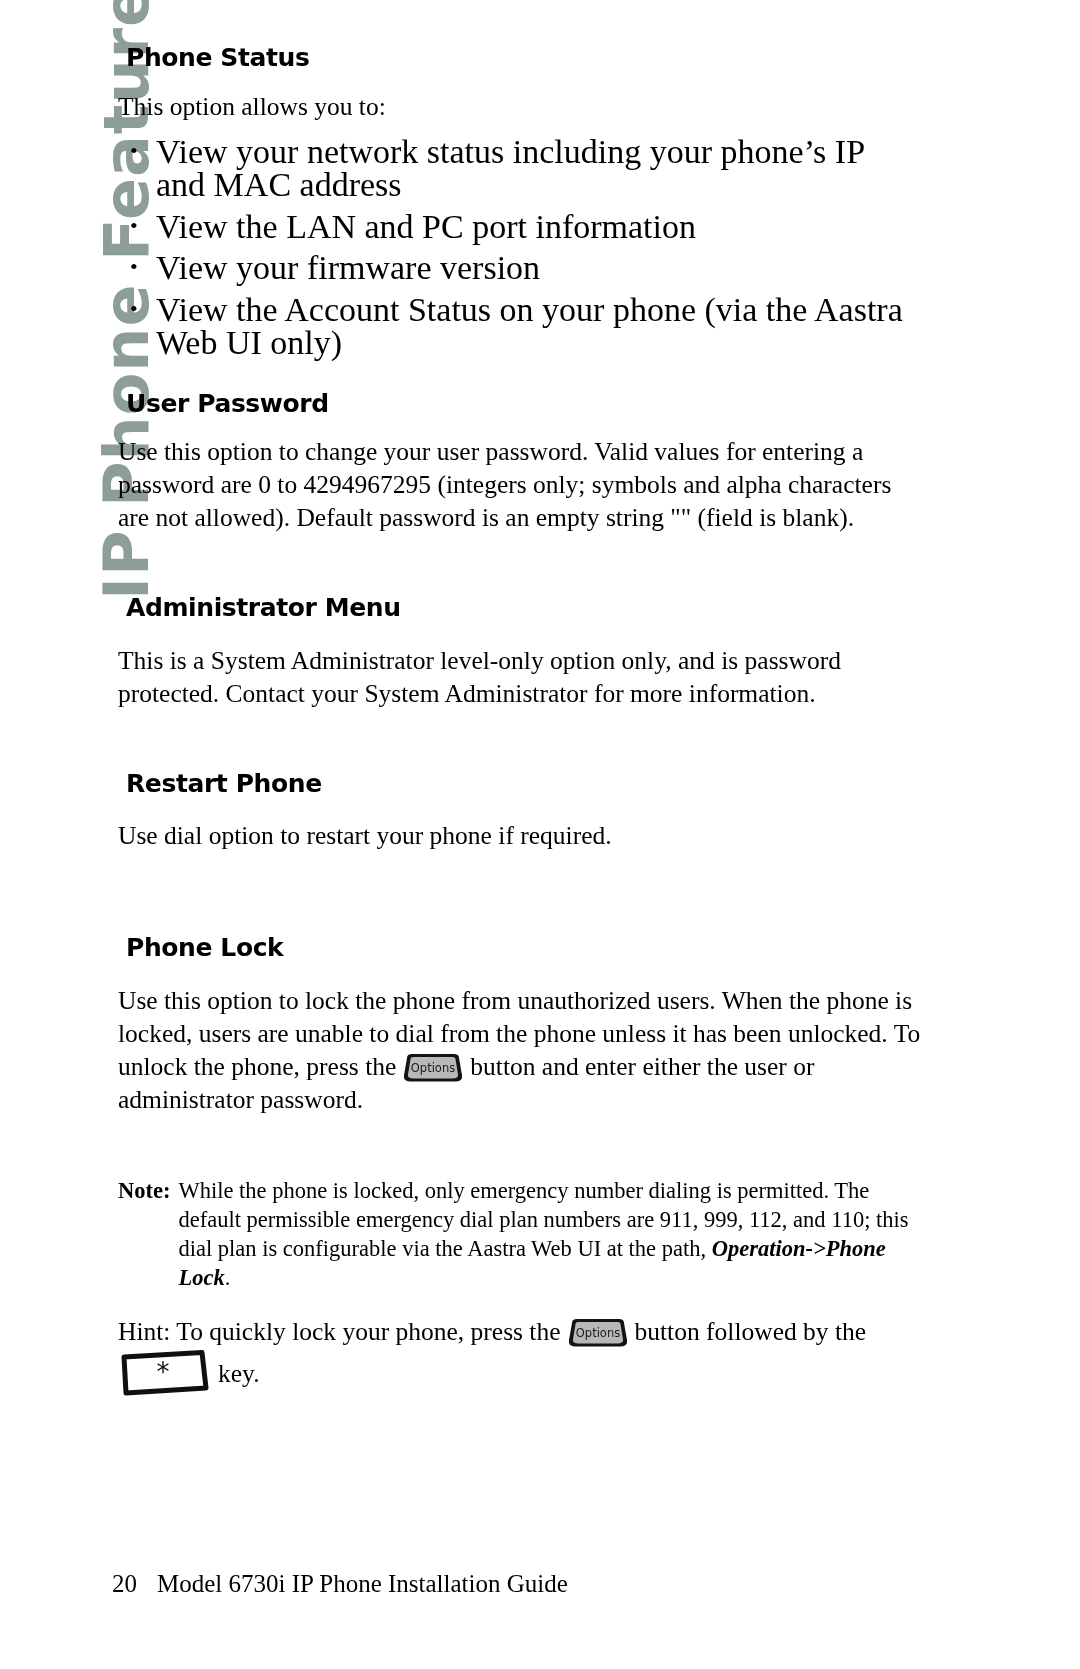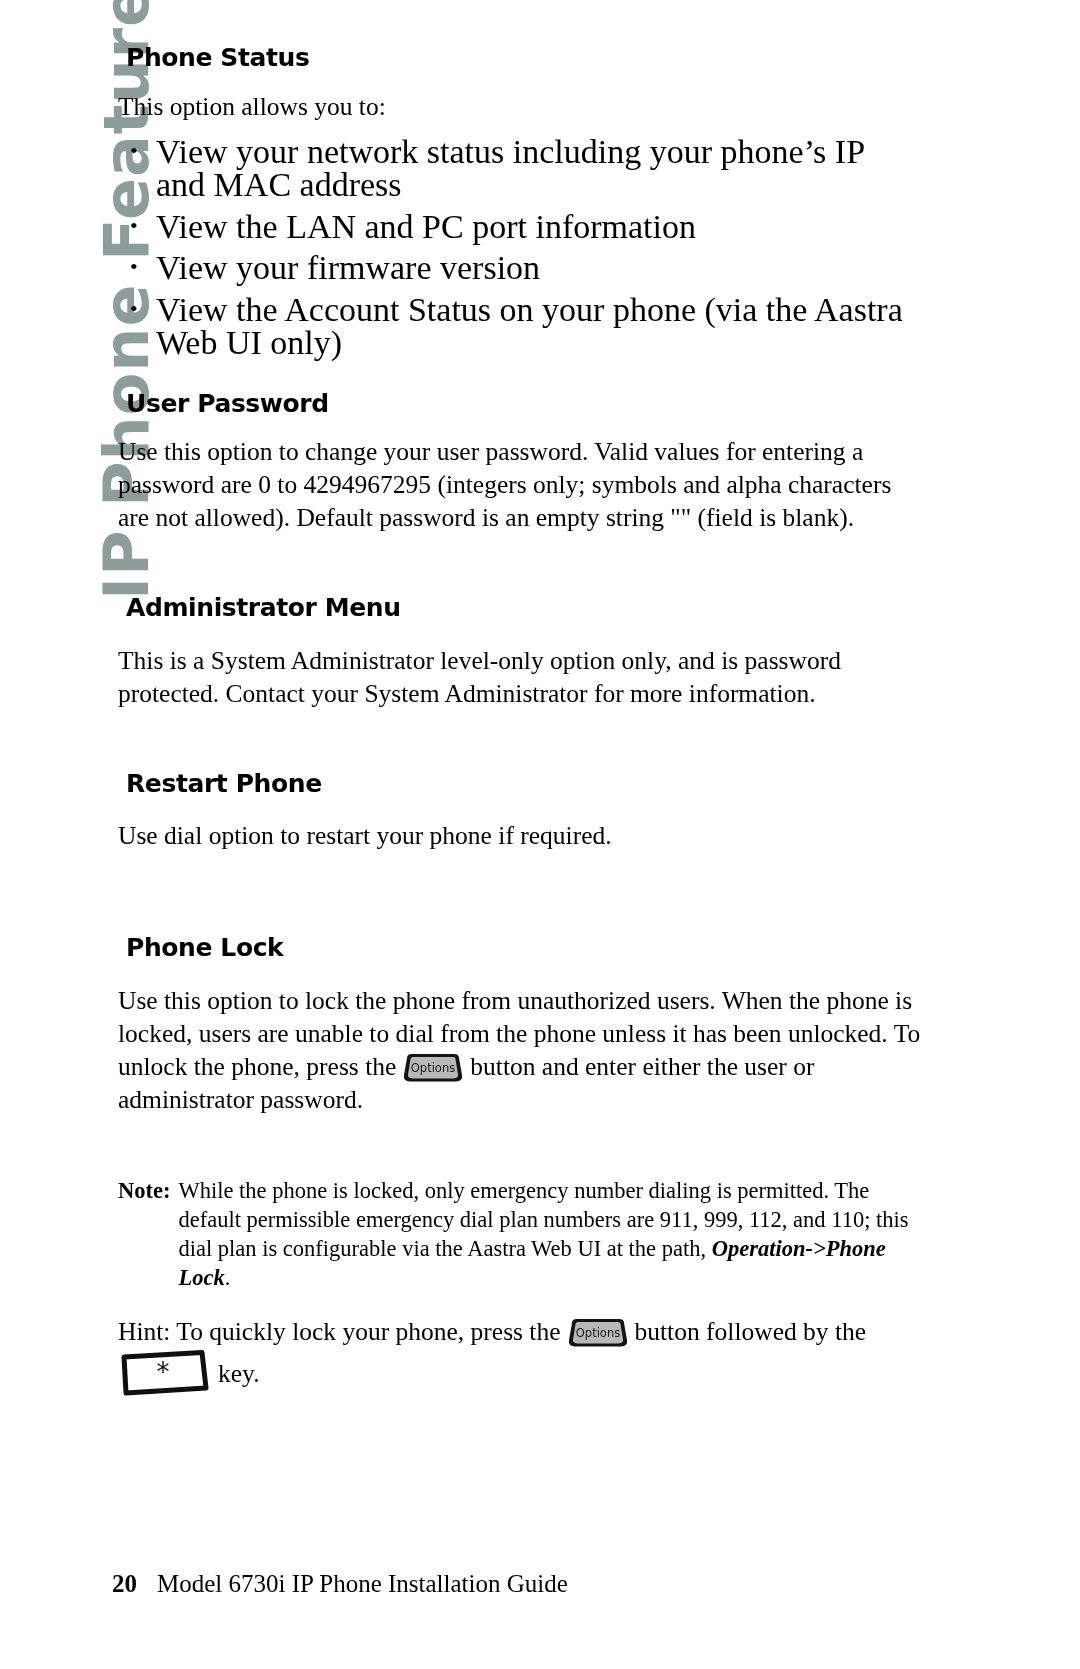--- a/index.html
+++ b/index.html
@@ -160,21 +160,21 @@
   #footer {
     position: absolute;
     left: 112px;
     top: 1570px;
     font-family: "Liberation Serif", serif;
     font-size: 25px;
     color: #000;
     white-space: nowrap;
   }
   #footer .page-num {
-    font-weight: bold;
+    font-weight: normal;
     margin-right: 20px;
   }
 </style>
 </head>
 <body>
 
 <div id="side-tab">
   <div id="side-tab-label">IP Phone Features</div>
 </div>
 

